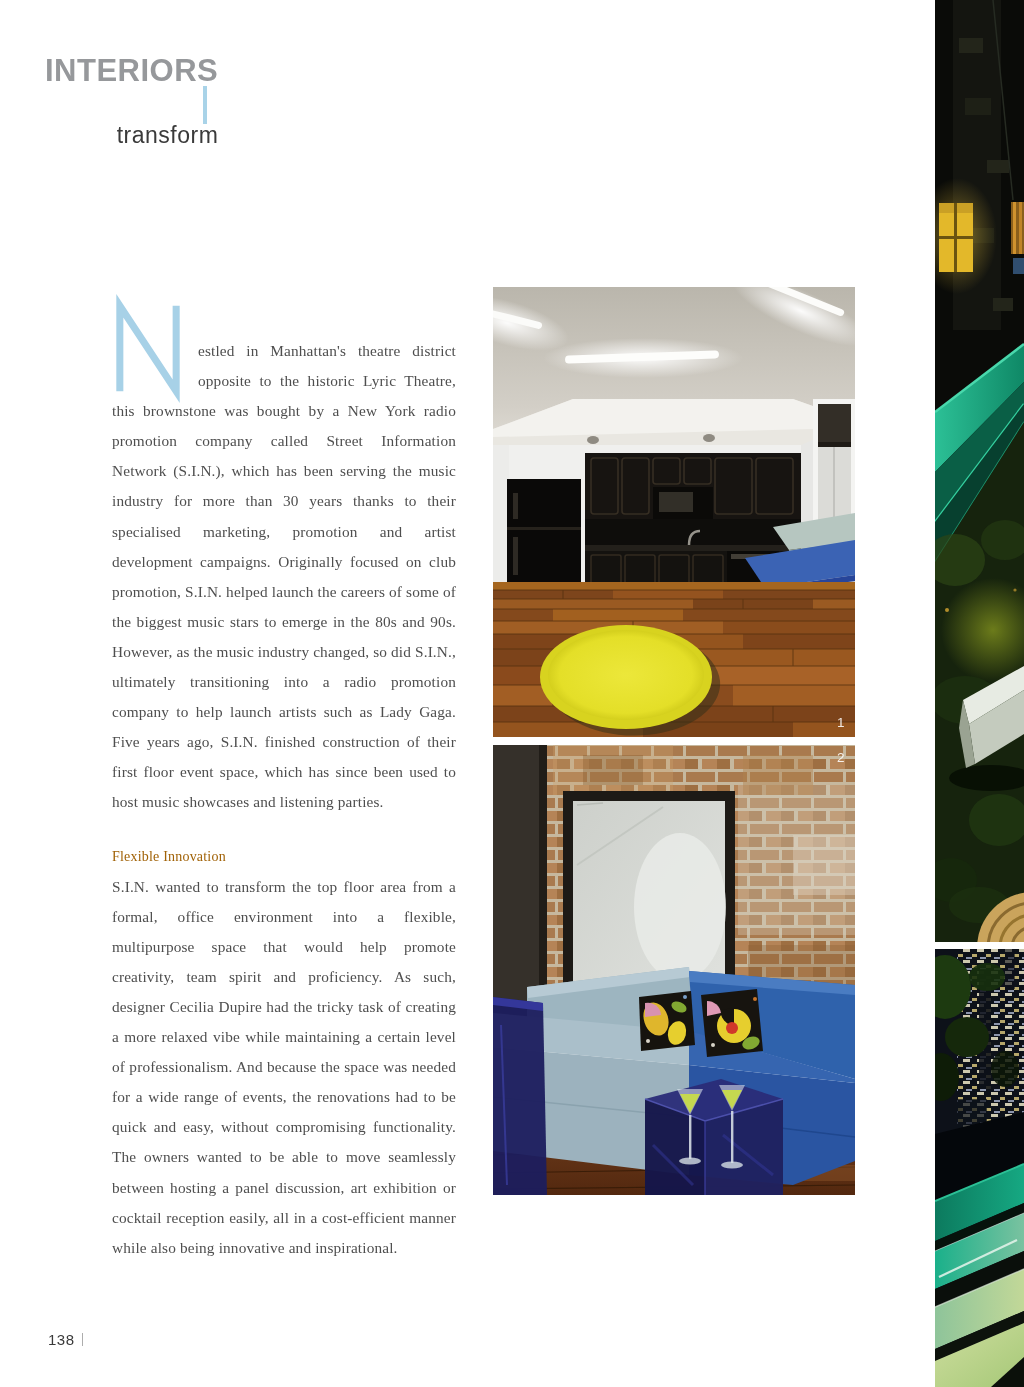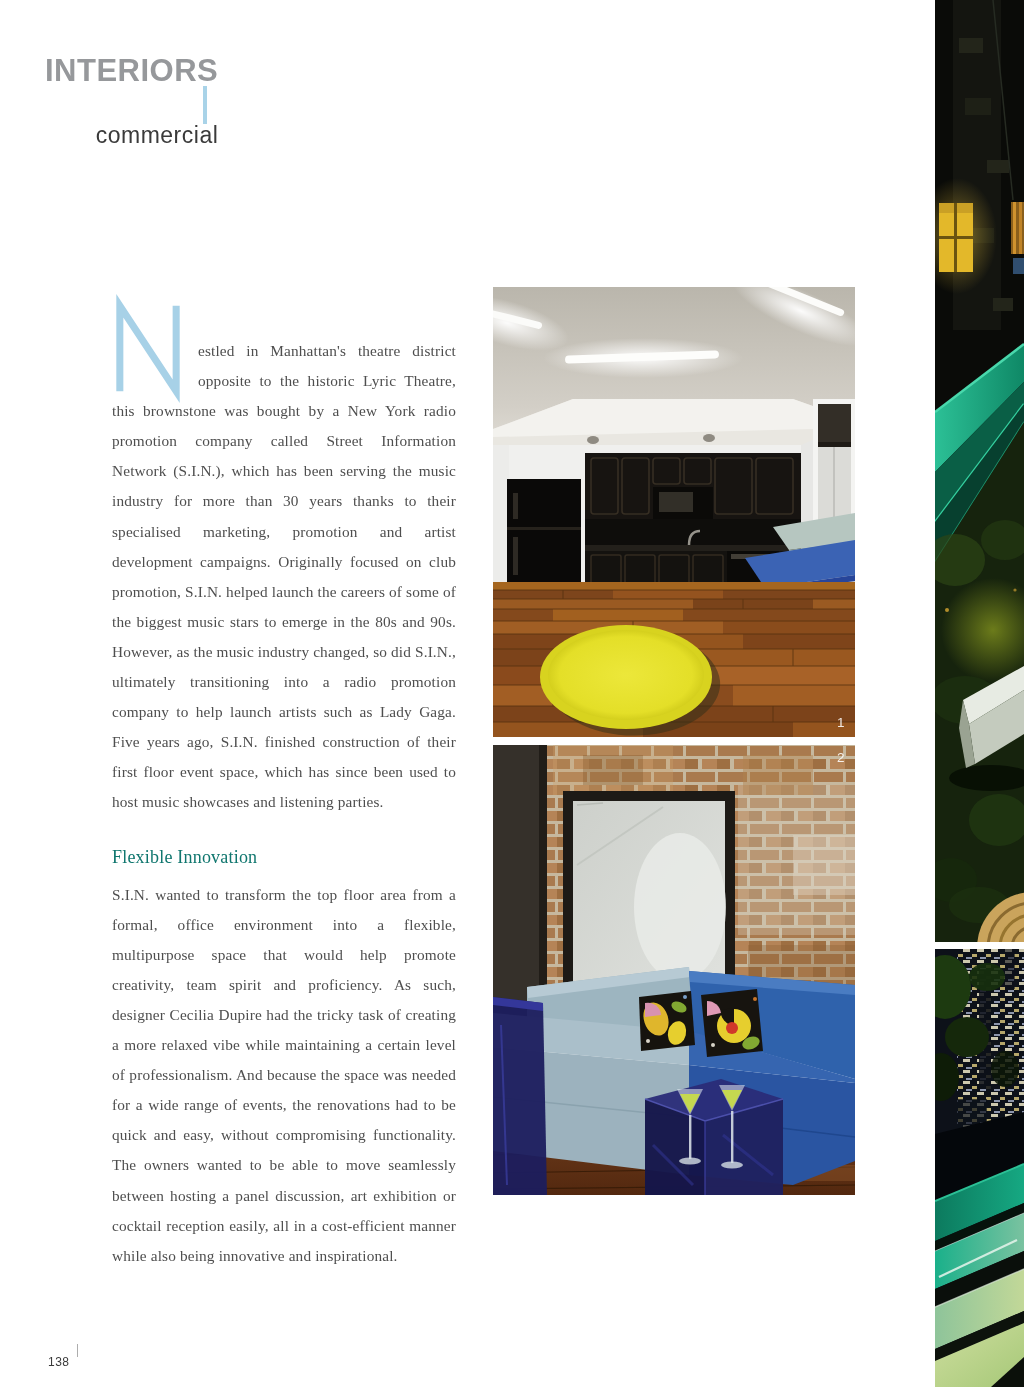--- a/index.html
+++ b/index.html
@@ -12,53 +12,53 @@
   .mag-section { font-size:31px; font-weight:bold; color:#96989b; letter-spacing:0.5px; line-height:1; }
   .mag-divider { width:4px; height:38px; background:#a9d3e8; margin:0 11px 0 9px; }
   .mag-category { font-size:23px; font-weight:normal; color:#3a3a3a; letter-spacing:0.5px; line-height:1; padding-bottom:1px; }
 
   
   .text-col { position:absolute; left:112px; top:336px; width:344px;
               font-size:15.3px; line-height:30.1px; color:#4e4e4e;
               text-align:justify; letter-spacing:0.15px;font-family:Liberation Serif, serif; }
   .dropcap { float:left; width:74px; height:56px; margin-right:12px; }
   .dropcap svg { display:block; width:72px; height:92px; margin-top:-34px; overflow:visible; }
-  .subhead { font-size:18px; font-weight:normal; color:#0f766e; letter-spacing:0.2px;
+  .subhead { font-size:14px; font-weight:normal; color:#a16207; letter-spacing:0.2px;
              margin-top:24px; line-height:30.1px; }
-  .body2 { margin-top:8px; }
+  .body2 { margin-top:0; }
 
   
   .photo { position:absolute; width:362px; height:450px; overflow:hidden; }
   .photo svg { display:block; width:100%; height:100%; }
   #photo1 { left:493px; top:287px; }
   #photo2 { left:493px; top:745px; }
   .photo-num { position:absolute; color:rgba(255,255,255,0.88); font-size:13.5px; letter-spacing:0.5px; }
   #photo1 .photo-num { right:10px; bottom:7px; }
   #photo2 .photo-num { right:10px; top:5px; }
 
   
   .strip { position:absolute; overflow:hidden; }
   .strip svg { display:block; width:100%; height:100%; }
   #strip-top { left:935px; top:0; width:89px; height:942px; }
   #strip-bottom { left:935px; top:949px; width:89px; height:438px; }
 
   
   .footer { position:absolute; left:48px; top:1331px; display:flex; align-items:center; }
-  .page-number { font-size:12px; color:#3a3a3a; letter-spacing:0.5px;margin-top:24px; }
+  .page-number { font-size:15px; color:#3a3a3a; letter-spacing:0.5px; }
   .footer-bar { width:1px; height:13px; background:#adadad; margin-left:7px; }
 </style>
 </head>
 <body>
 
 <div class="page">
 
   <header class="mag-header">
     <span class="mag-section">INTERIORS</span>
     <span class="mag-divider"></span>
-    <span class="mag-category">commercial</span>
+    <span class="mag-category">transform</span>
   </header>
 
   <article class="text-col">
 
     <span class="dropcap" aria-hidden="true">
       <svg viewBox="0 0 72 98">
         <path d="M6,95 V4 L66,95 V4" fill="none" stroke="#a7d1e7" stroke-width="7.5" stroke-linejoin="miter"></path>
       </svg>
     </span>
     <p class="intro">estled in Manhattan's theatre district opposite to the historic Lyric Theatre, this brownstone was bought by a New York radio promotion company called Street Information Network (S.I.N.), which has been serving the music industry for more than 30 years thanks to their specialised marketing, promotion and artist development campaigns. Originally focused on club promotion, S.I.N. helped launch the careers of some of the biggest music stars to emerge in the 80s and 90s. However, as the music industry changed, so did S.I.N., ultimately transitioning into a radio promotion company to help launch artists such as Lady Gaga. Five years ago, S.I.N. finished construction of their first floor event space, which has since been used to host music showcases and listening parties.</p>

